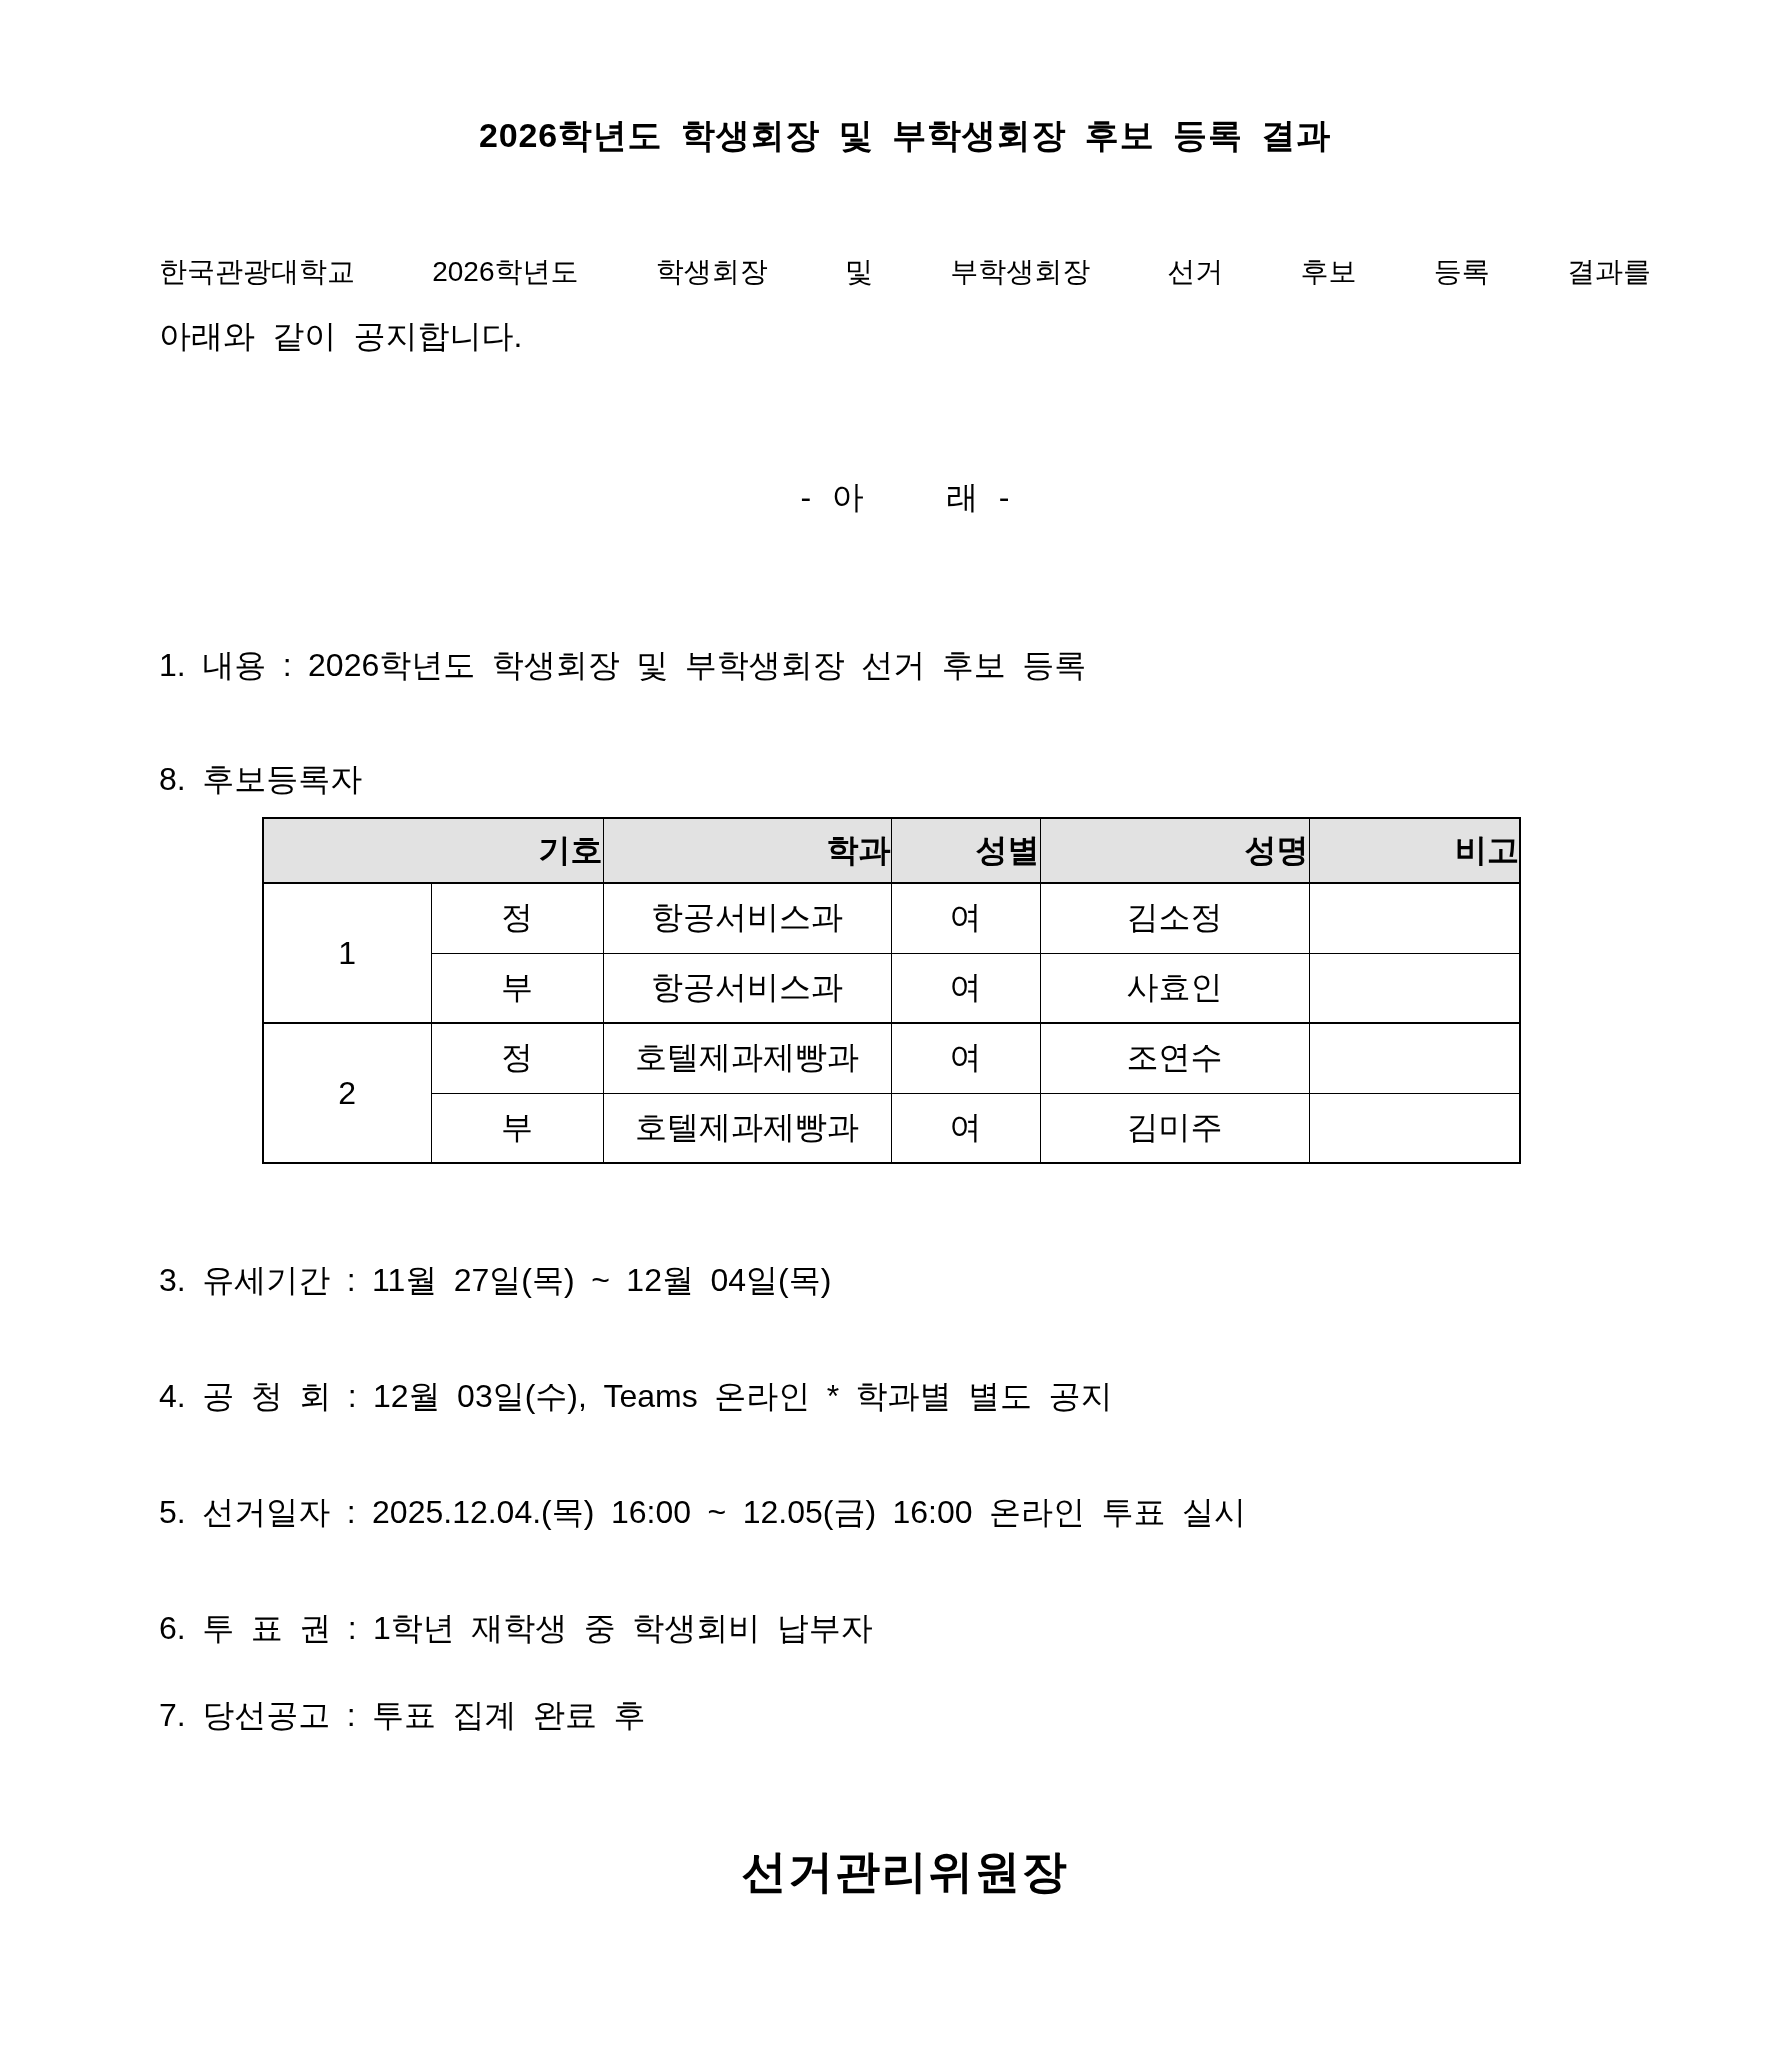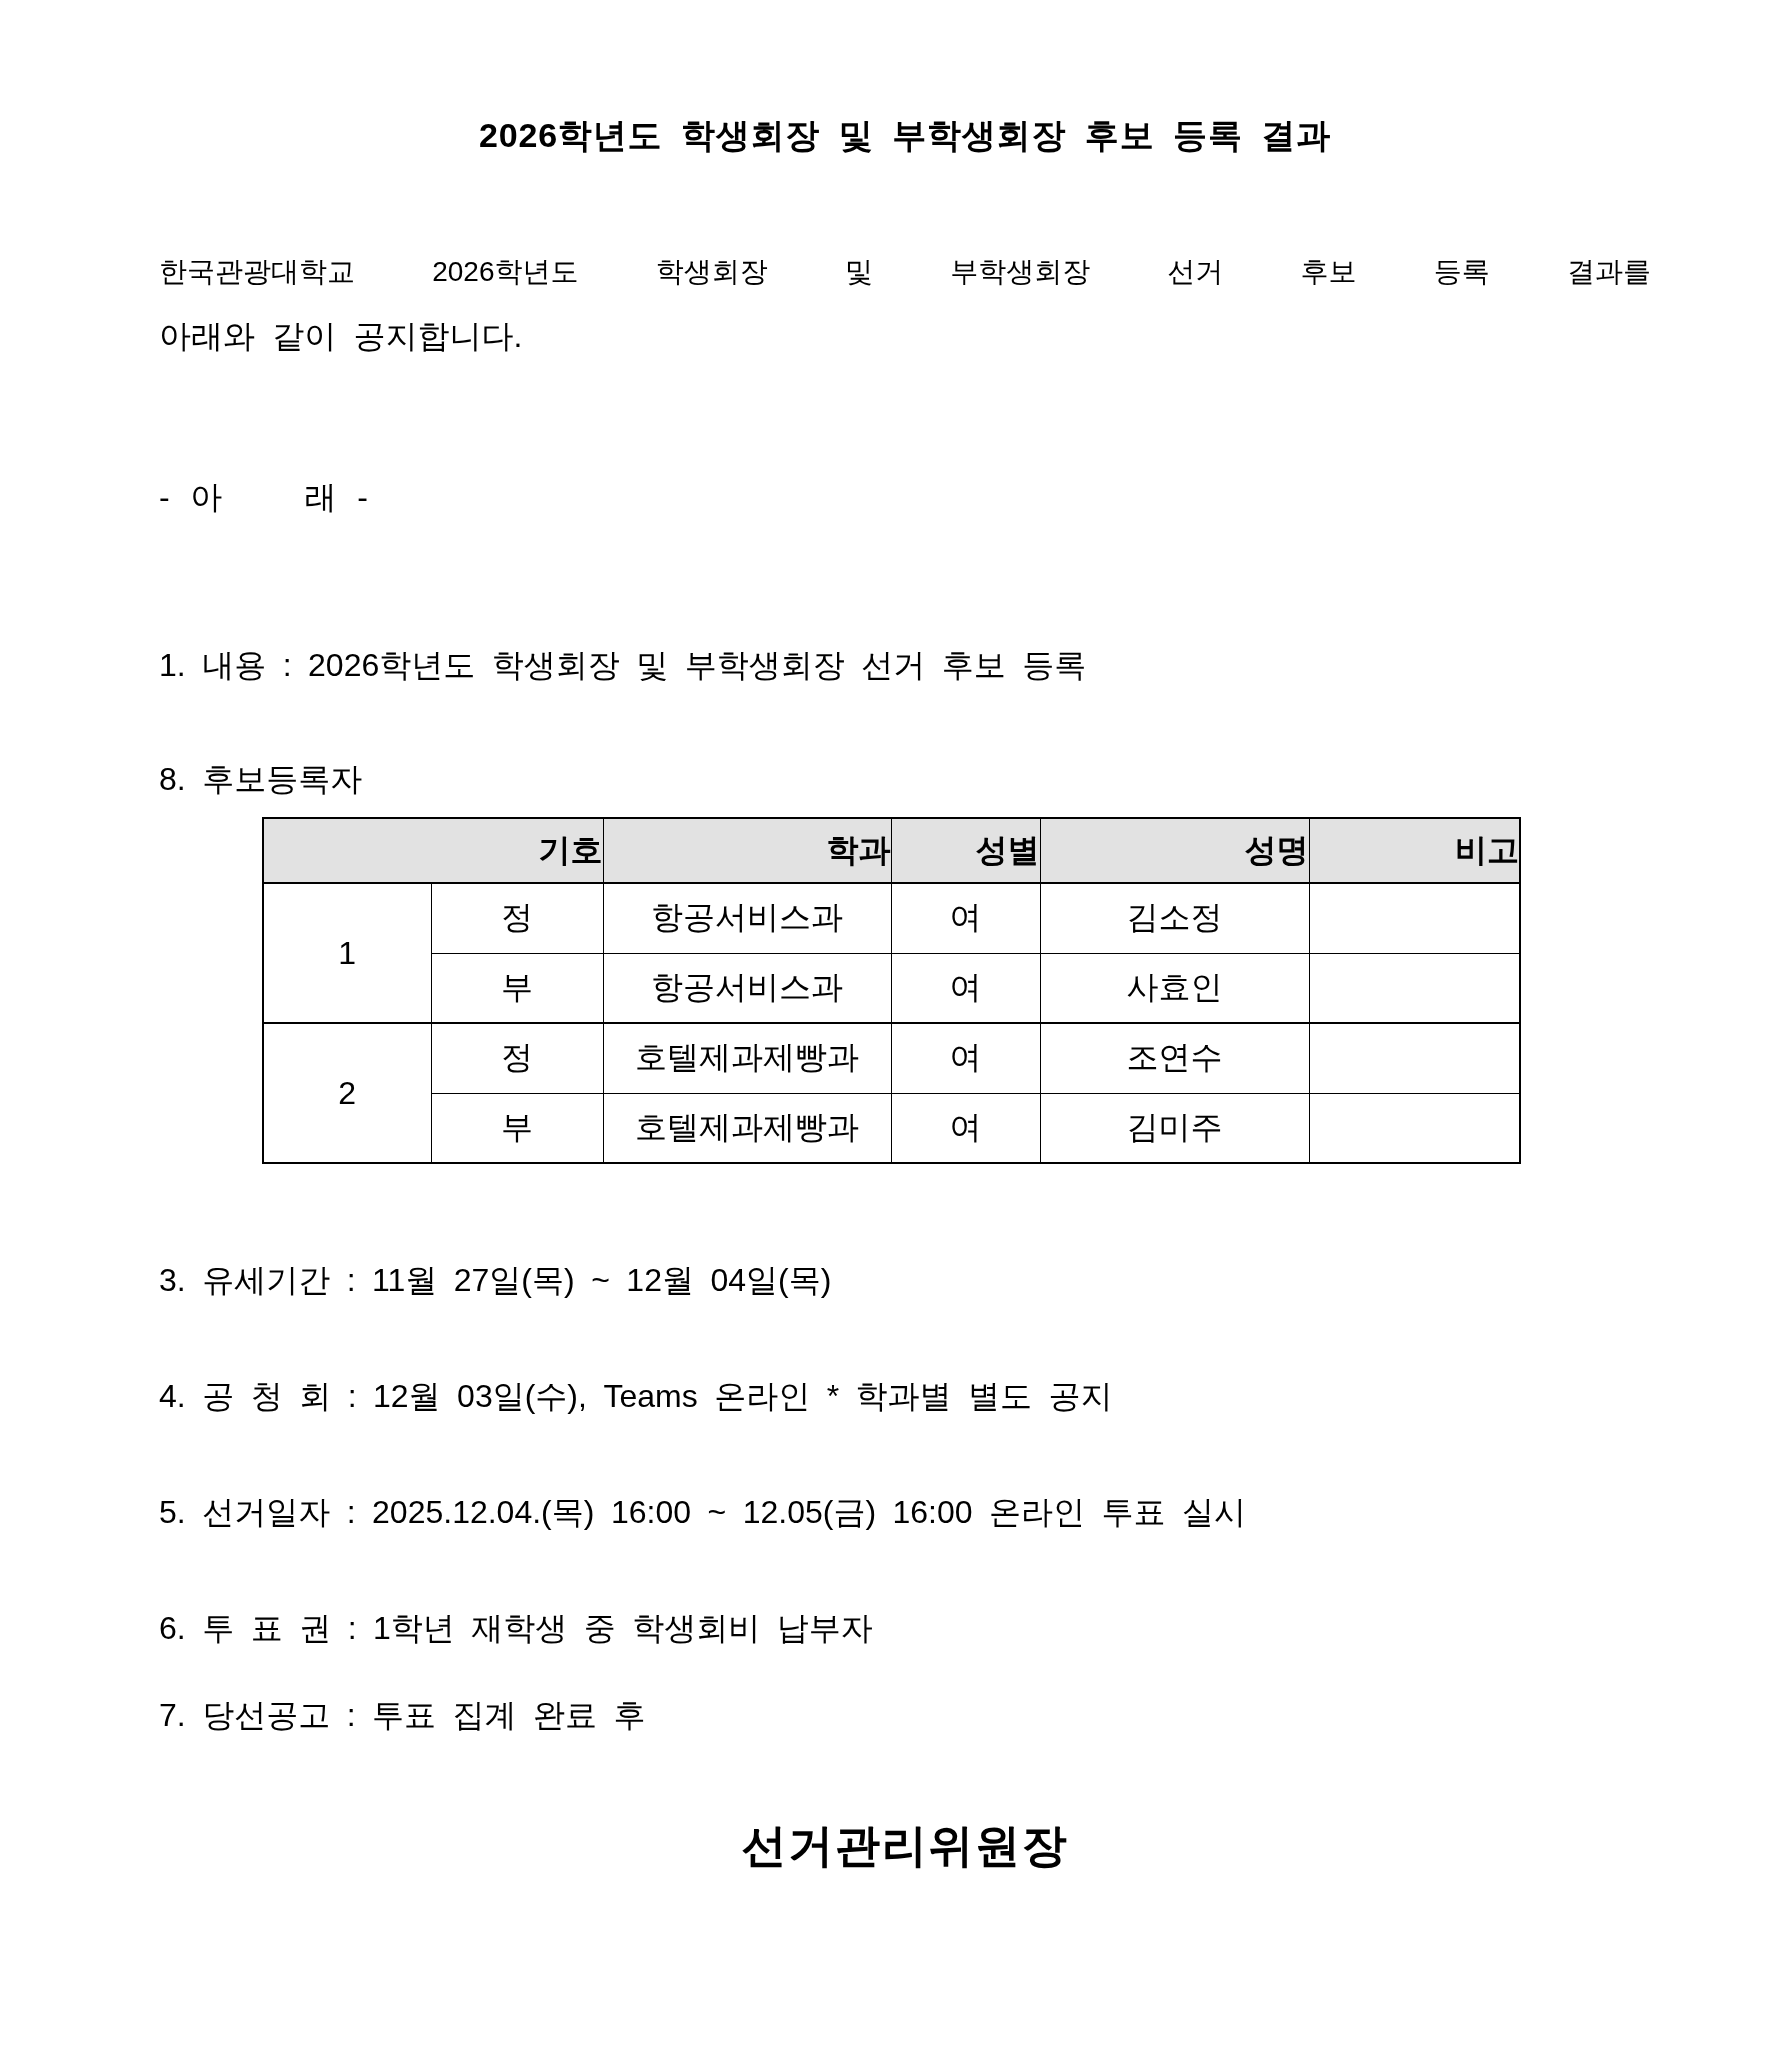--- a/index.html
+++ b/index.html
@@ -32,20 +32,21 @@
     word-spacing: 5px;
   }
   .intro-line2 {
     font-size: 32px;
     line-height: 65px;
     word-spacing: 8.4px;
   }
   .below-divider {
     margin-top: 107px;
     font-size: 32px;
+    text-align: center;
     white-space: pre;
     word-spacing: 11.7px;
   }
   .item {
     font-size: 32px;
     line-height: 45px;
     word-spacing: 7.6px;
     white-space: pre-wrap;
   }
   .item-1 { margin-top: 123px; }
@@ -74,21 +75,21 @@
     background: #e2e2e2;
     font-weight: bold;
     height: 65px;
     border-bottom: 2.5px solid #000000;
     text-align: right;
   }
   table.candidates tbody td { height: 70px; font-weight: normal; }
   table.candidates { border: 2.5px solid #000000; }
   table.candidates tr.group-start td { border-top: 2.5px solid #000000; }
   .signature {
-    margin-top: 78px;
+    margin-top: 104px;
     font-size: 45px;
     font-weight: bold;
     text-align: center;
     letter-spacing: 1.7px;
   }
 </style>
 </head>
 <body>
 
 <div class="page">

